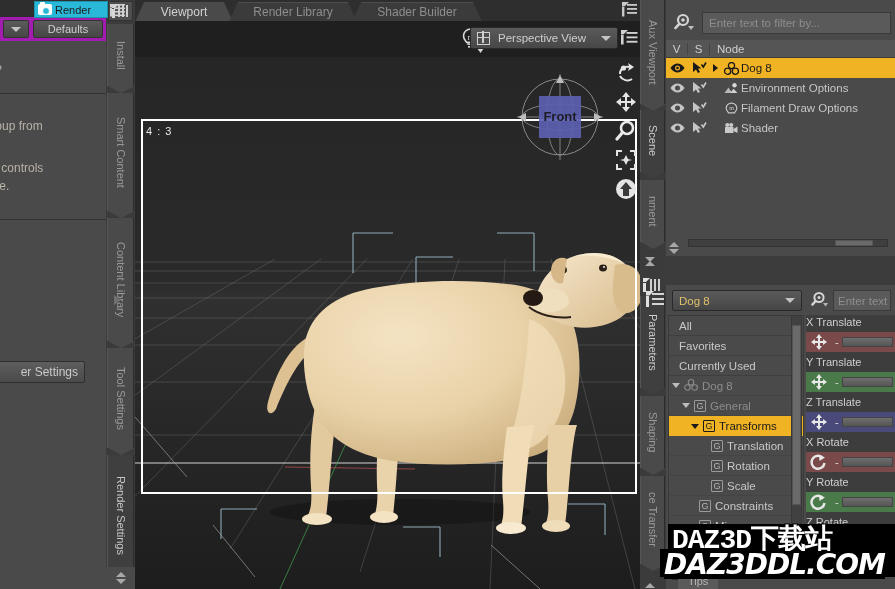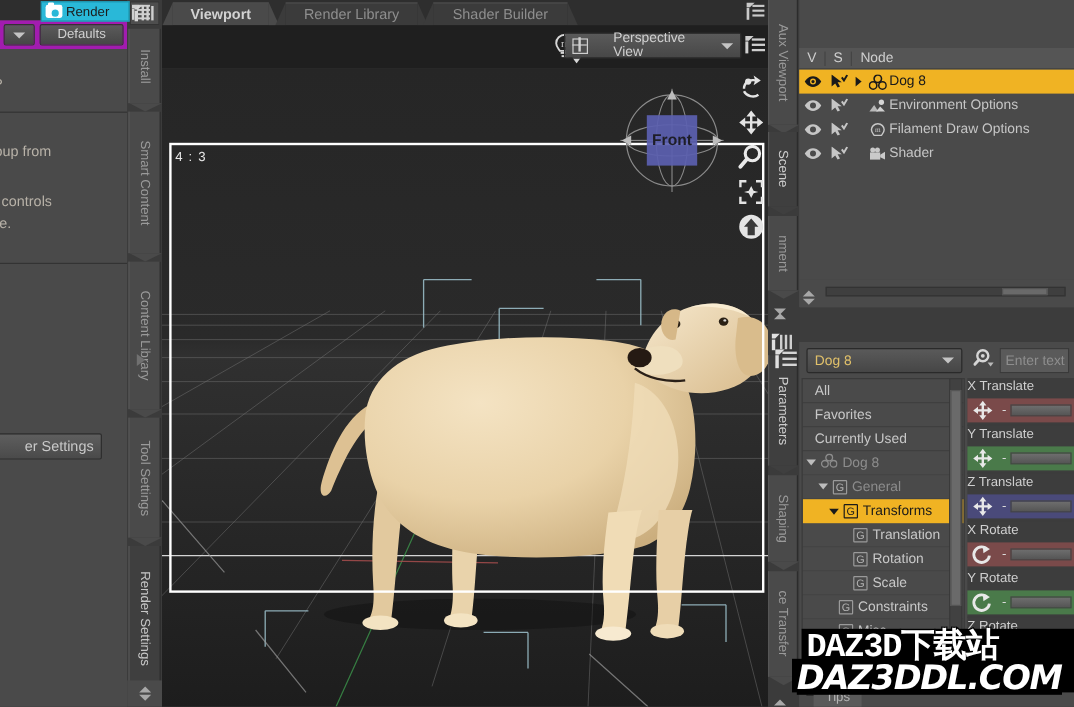--- a/index.html
+++ b/index.html
@@ -169,21 +169,21 @@
     position: absolute; left: 0; top: 21px; width: 505px; height: 36px;
     background: #1f1f1f;
   }
   .vp-lightbulb {
     position: absolute; right: 155px; top: 4px; width: 28px; height: 28px;
   }
   .persp-combo {
     position: absolute; right: 22px; top: 6px; width: 148px; height: 22px;
     background: linear-gradient(#5a5a5a,#474747);
     border: 1px solid #2a2a2a; border-radius: 2px;
-    display: flex; align-items: center; gap: 21px; padding: 0 6px;
+    display: flex; align-items: center; gap: 8px; padding: 0 6px;
     color: #cfcfcf; font-size: 11.5px;
   }
   .win-icon {
     width: 13px; height: 13px; border: 1.4px solid #cfcfcf; flex: none;
     position: relative; background: #4d4d4d;
   }
   .win-icon::before {
     content:""; position:absolute; left:4.3px; top:-1.4px; width:1.4px; height:12px; background:#cfcfcf;
   }
   .win-icon::after {
@@ -459,21 +459,21 @@
     <div class="vsplit-arrow" style="top:295px;"></div>
     <div class="lp-scroll-bot">
       <span class="tri-up-sm"></span>
       <span class="tri-dn-sm"></span>
     </div>
   </div>
 
   <div class="center">
 
     <div class="tabstrip">
-      <div class="htab sel" style="left:9px; width:80px;font-weight:bold;">
+      <div class="htab sel" style="left:9px; width:80px;">
         <span>Viewport</span>
       </div>
       <div class="htab" style="left:103px; width:110px;">
         <span>Render Library</span>
       </div>
       <div class="htab" style="left:226px; width:112px;">
         <span>Shader Builder</span>
       </div>
       <div class="tabstrip-menu">
         <svg width="16" height="15" viewBox="0 0 16 15">
@@ -720,20 +720,31 @@
         <rect x="11" y="1" width="2" height="12" fill="#cfcfcf"></rect>
         <rect x="15" y="1" width="2" height="12" fill="#cfcfcf"></rect>
       </svg>
     </div>
     <div style="position:absolute;left:5px;bottom:6px;">
       <span class="tri-up-sm"></span>
     </div>
   </div>
 
   <div class="scene-panel">
+    <div class="filter-row">
+      <div class="mag-btn">
+        <svg width="22" height="20" viewBox="0 0 22 20">
+          <circle cx="9" cy="7" r="5" fill="none" stroke="#d5d5d5" stroke-width="2.2"></circle>
+          <circle cx="9" cy="7" r="1.8" fill="#d5d5d5"></circle>
+          <line x1="5.3" y1="10.8" x2="1.5" y2="15" stroke="#d5d5d5" stroke-width="2.6" stroke-linecap="round"></line>
+          <polygon points="14,13 20,13 17,17" fill="#c0c0c0"></polygon>
+        </svg>
+      </div>
+      <div class="filter-input">Enter text to filter by...</div>
+    </div>
 
     <div class="tree-header">
       <div class="th-v">V</div>
       <div class="th-s">S</div>
       <div class="th-n">Node</div>
     </div>
 
     <div class="tree-body">
 
       <div class="trow sel">

